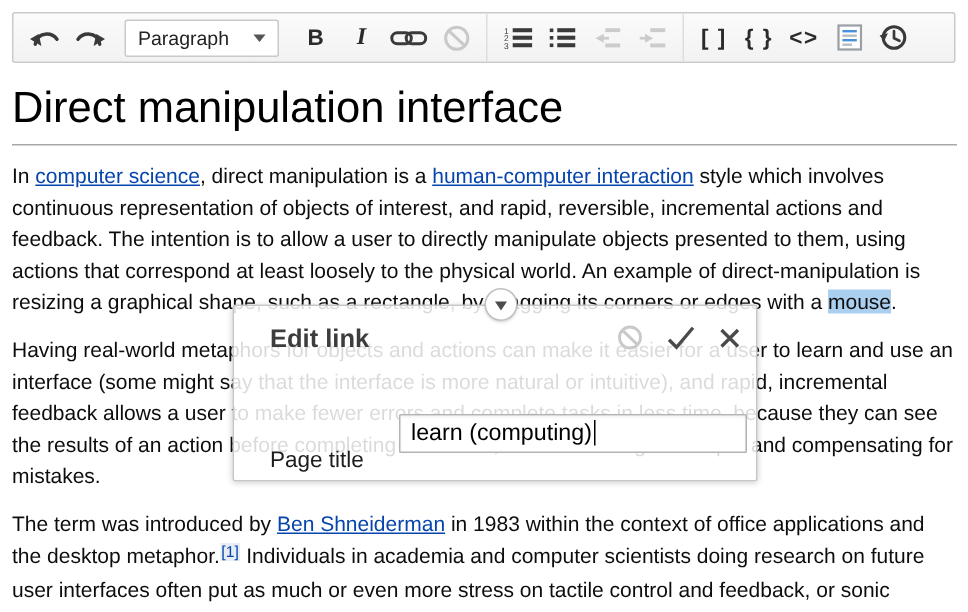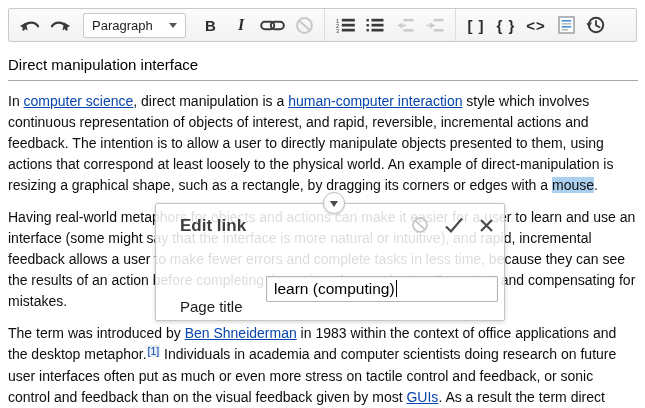--- a/index.html
+++ b/index.html
@@ -22,21 +22,21 @@
   .tsep{width:1px;height:32px;background:#ddd;margin:0 5px;}
   .glyph{font-size:15px;font-weight:700;color:#2b2b2b;letter-spacing:1px;}
   .glyph-italic{font-family:"Liberation Serif",serif;font-style:italic;font-weight:600;font-size:16px;color:#2b2b2b;}
   .dropdown{height:25px;width:103px;background:#fff;border:1px solid #c9c9c9;border-radius:2px;
     margin:0 10px 0 8px;display:flex;align-items:center;padding:0 8px;cursor:pointer;gap:16px;}
   .dropdown .dlabel{font-size:13px;color:#222;flex:1;}
   .caret{width:0;height:0;border-left:4px solid transparent;border-right:4px solid transparent;
     border-top:5px solid #555;}
   
   .article{position:absolute;left:8px;top:50px;width:630px;}
-  h1.page-title{font-size:15px;font-weight:400;color:#000;
+  h1.page-title{font-size:29px;font-weight:400;color:#000;
     padding:6px 0 7px 0;border-bottom:1px solid #a7a7a7;margin-bottom:8px;}
   .paras p{font-size:14px;line-height:21px;margin:10px 0 11px 0;color:#0d0d0d;}
   .seg.link{color:var(--link);text-decoration:underline;cursor:pointer;}
   .seg.selection{background:var(--selection-highlight);}
   .seg.ref{font-size:10.5px;position:relative;top:-4px;color:var(--link);
     background:#e7edf4;padding:0 1px;cursor:pointer;}
   
   .link-dialog{position:absolute;left:155px;top:203px;width:350px;height:118px;
     background:rgba(255,255,255,0.85);border:1px solid #c6c6c6;border-radius:2px;
     box-shadow:0 1px 4px rgba(0,0,0,0.18);}

